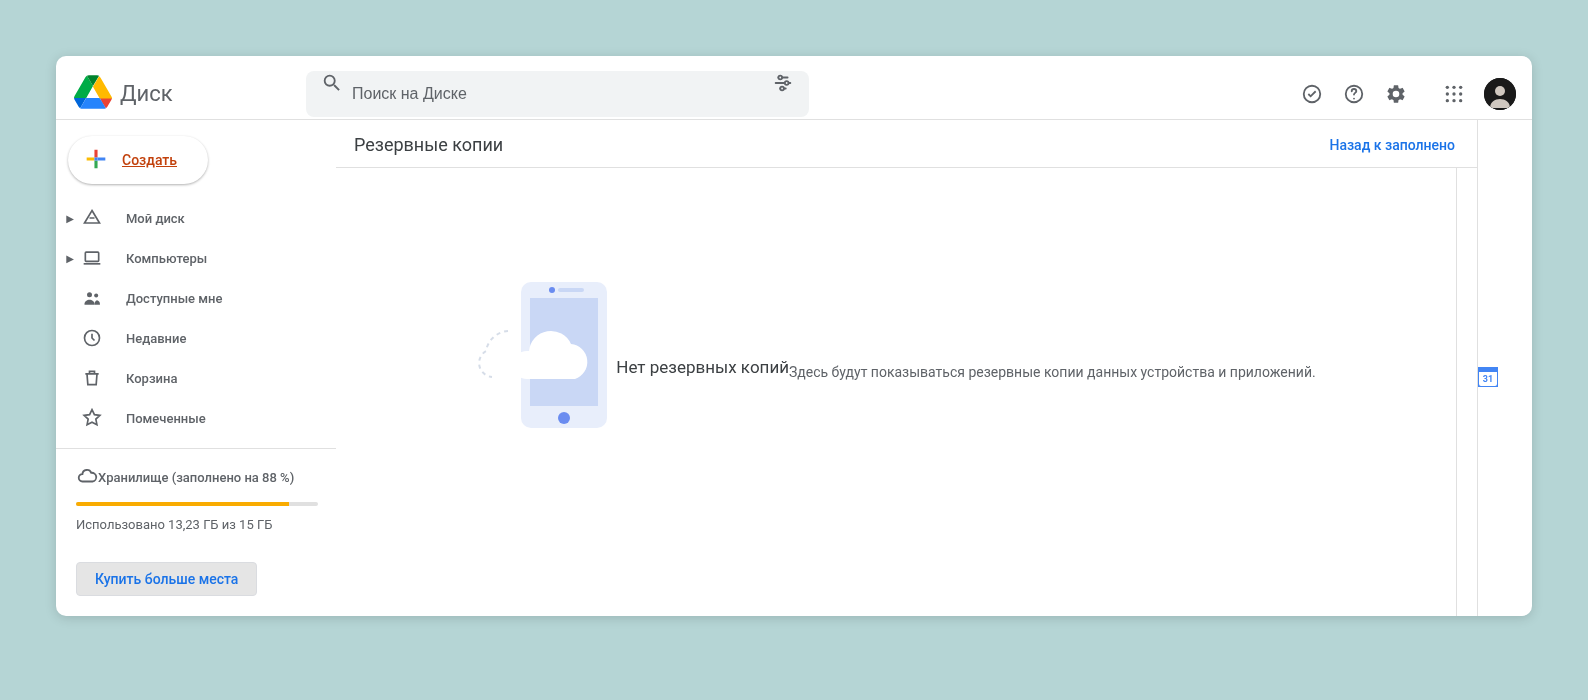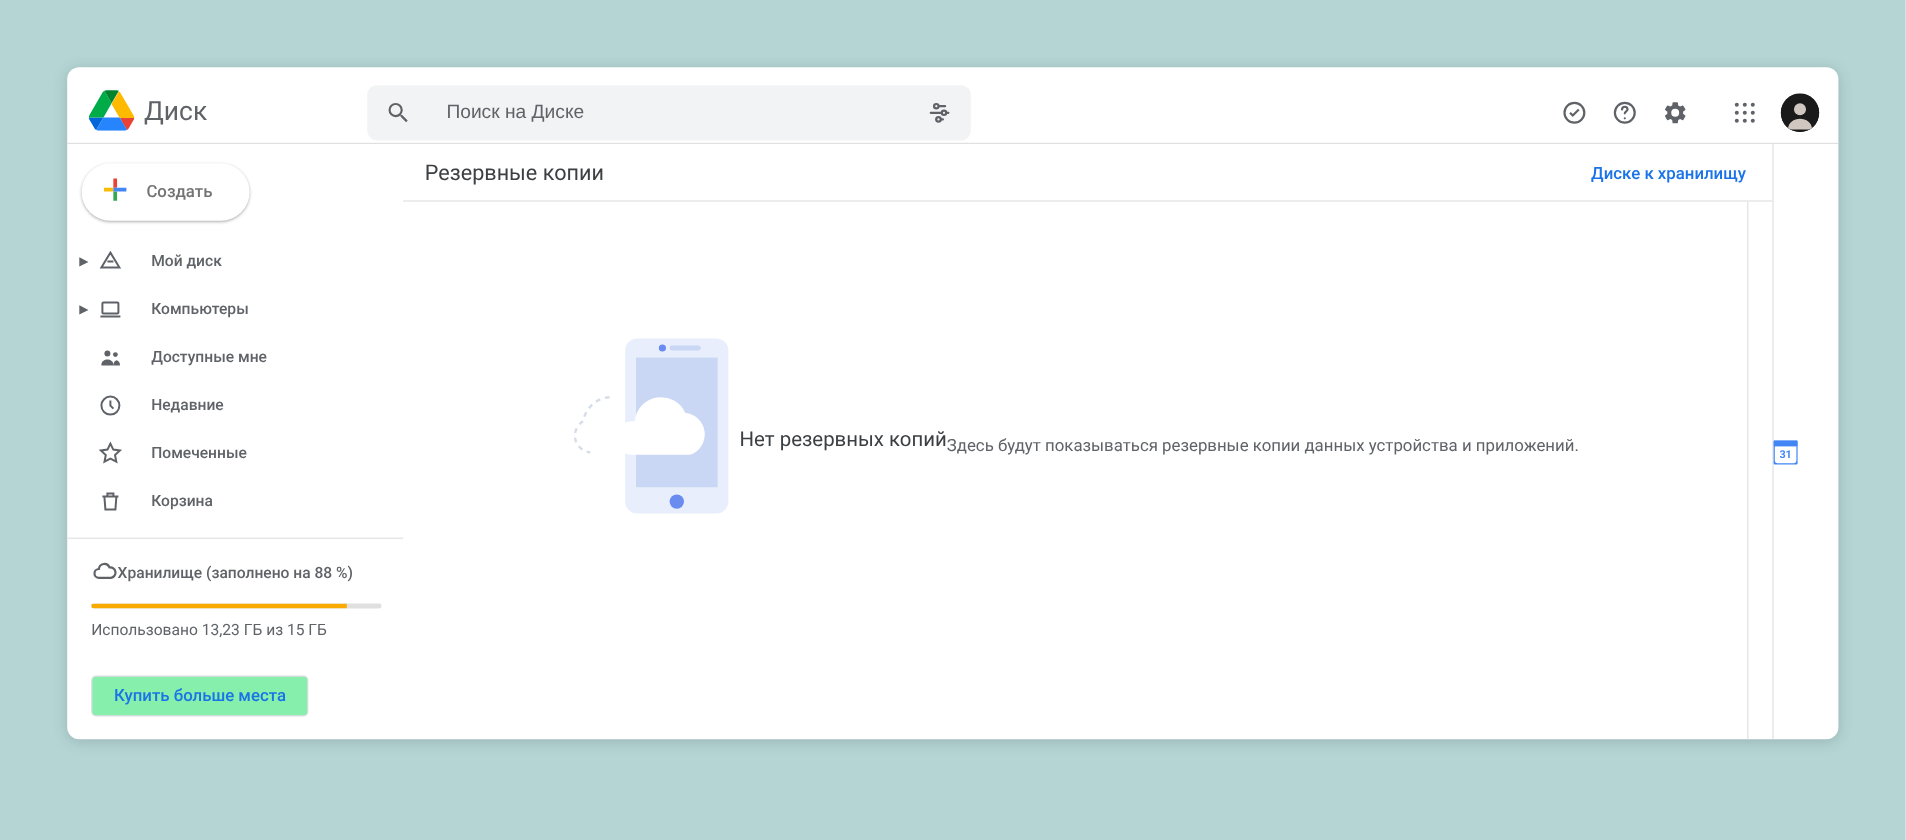--- a/index.html
+++ b/index.html
@@ -39,23 +39,22 @@
     font-size: 22px;
     color: #5f6368;
   }
   .search-bar {
     flex: 1;
     max-width: 740px;
     height: 46px;
     background: #f1f3f4;
     border-radius: 8px;
     display: flex;
-    align-items: center;
     padding: 0 14px;
-    gap: 28px;
+    gap: 8px;
   }
   .search-bar input {
     flex: 1;
     border: none;
     background: transparent;
     font-size: 16px;
     color: #5f6368;
     outline: none;
   }
   .search-bar input::placeholder { color: #5f6368; }
@@ -102,22 +101,23 @@
     width: 140px;
     border-radius: 24px;
     background: #fff;
     box-shadow: 0 1px 3px rgba(0,0,0,0.2), 0 1px 2px rgba(0,0,0,0.12);
     display: flex;
     align-items: center;
     gap: 12px;
     padding: 0 22px 0 14px;
     cursor: pointer;
     font-size: 14px;
-    color: #737373;
+    color: #c2410c;
     font-weight: 500;
+    text-decoration: underline;
   }
   .nav-item {
     display: flex;
     align-items: center;
     height: 40px;
     padding-left: 8px;
     gap: 4px;
     color: #5f6368;
     font-size: 13px;
     font-weight: 500;
@@ -171,21 +171,21 @@
     line-height: 1.4;
     margin-bottom: 28px;
   }
   .buy-btn {
     border: 1px solid #dadce0;
     border-radius: 4px;
     padding: 8px 18px;
     font-size: 14px;
     font-weight: 500;
     color: #1a73e8;
-    background: #86efac;
+    background: #e5e5e5;
     cursor: pointer;
     display: inline-block;
   }
   .main {
     flex: 1;
     display: flex;
     flex-direction: column;
     border-right: 1px solid #e0e0e0;
     min-width: 0;
   }
@@ -382,33 +382,33 @@
               <circle cx="12" cy="12" r="9"></circle>
               <path d="M12 7v5l3 3"></path>
             </svg>
         </span>
         <span>Недавние</span>
       </div>
       <div class="nav-item">
         <span class="chev"></span>
         <span class="nav-icon">
           <svg width="20" height="20" viewBox="0 0 24 24" fill="none" stroke="#5f6368" stroke-width="2">
+              <path d="M4 7h16M9 7V4h6v3M6 7l1 13h10l1-13"></path>
+            </svg>
+        </span>
+        <span>Корзина</span>
+      </div>
+      <div class="nav-item">
+        <span class="chev"></span>
+        <span class="nav-icon">
+          <svg width="20" height="20" viewBox="0 0 24 24" fill="none" stroke="#5f6368" stroke-width="2">
               <path d="M12 2l2.9 6 6.6.8-4.9 4.6 1.3 6.6L12 17l-5.9 3 1.3-6.6L2.5 8.8 9.1 8z"></path>
             </svg>
         </span>
         <span>Помеченные</span>
-      </div>
-      <div class="nav-item">
-        <span class="chev"></span>
-        <span class="nav-icon">
-          <svg width="20" height="20" viewBox="0 0 24 24" fill="none" stroke="#5f6368" stroke-width="2">
-              <path d="M4 7h16M9 7V4h6v3M6 7l1 13h10l1-13"></path>
-            </svg>
-        </span>
-        <span>Корзина</span>
       </div>
 
       <div class="nav-divider"></div>
 
       <div class="storage-section">
         <div class="storage-row">
           <span>
             <svg width="22" height="22" viewBox="0 0 24 24" fill="none" stroke="#5f6368" stroke-width="2">
                 <path d="M18 18H7a4 4 0 010-8 5 5 0 019.6-1.5A3.5 3.5 0 0118 18z"></path>
               </svg>
@@ -421,21 +421,21 @@
         <div class="storage-text">Использовано 13,23 ГБ из 15 ГБ</div>
         <div class="buy-btn">
           <span>Купить больше места</span>
         </div>
       </div>
     </div>
 
     <div class="main">
       <div class="main-header">
         <span class="main-title">Резервные копии</span>
-        <span class="back-link">Диске к хранилищу</span>
+        <span class="back-link">Назад к заполнено</span>
       </div>
       <div class="main-body">
         <div class="empty-illustration">
           <svg width="140" height="160" viewBox="0 0 140 160">
             <rect x="45" y="6" width="86" height="146" rx="10" fill="#e8eefb"></rect>
             <rect x="54" y="22" width="68" height="108" fill="#c9d7f5"></rect>
             <circle cx="76" cy="14" r="3" fill="#6a8cf0"></circle>
             <rect x="82" y="12" width="26" height="4" rx="2" fill="#c9d7f5"></rect>
             <circle cx="88" cy="142" r="6" fill="#6a8cf0"></circle>
             <path d="M95 68a22 22 0 00-42 7h-2a14 14 0 000 28h48a18 18 0 00-4-35z" fill="#fff"></path>

